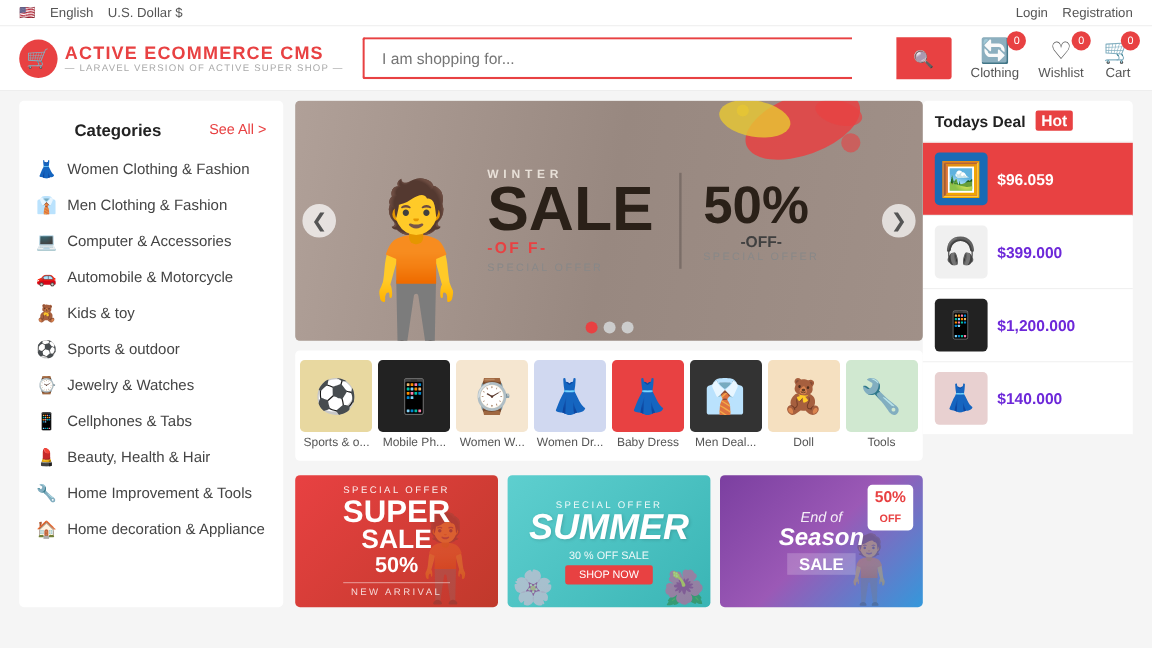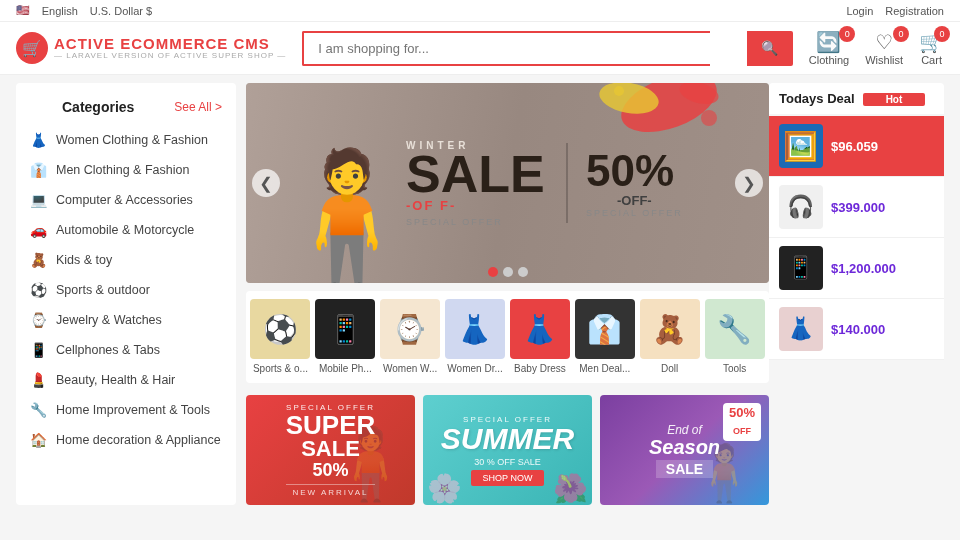--- a/index.html
+++ b/index.html
@@ -51,21 +51,21 @@
     
     .cat-icons-row { display: flex; gap: 4px; background: #fff; border-radius: 4px; padding: 8px 4px; overflow: hidden; }
     .cat-icon-item { flex: 1; display: flex; flex-direction: column; align-items: center; cursor: pointer; gap: 4px; min-width: 0; }
     .cat-icon-img { width: 60px; height: 60px; border-radius: 4px; overflow: hidden; display: flex; align-items: center; justify-content: center; font-size: 28px; background: #f0f0f0; }
     .cat-icon-label { font-size: 10px; color: #555; text-align: center; line-height: 1.2; }
 
     
     .right-panel { min-width: 175px; max-width: 175px; }
     .deals-header { background: #fff; border-radius: 4px 4px 0 0; padding: 8px 10px; display: flex; align-items: flex-end; gap: 8px; border-bottom: 2px solid #f5f5f5; }
     .deals-header h3 { font-size: 13px; font-weight: 700; color: #222; }
-    .hot-badge { background: #e84142; color: #fff; font-size: 10px; padding: 1px 23px; border-radius: 2px; font-weight: 700; }
+    .hot-badge { background: #e84142; color: #fff; font-size: 13px; padding: 1px 5px; border-radius: 2px; font-weight: 700; }
     .deal-item { background: #fff; display: flex; align-items: center; gap: 8px; padding: 8px 10px; border-bottom: 1px solid #f0f0f0; cursor: pointer; }
     .deal-item.active { background: #e84142; }
     .deal-item.active .deal-price { color: #fff; }
     .deal-thumb { width: 44px; height: 44px; background: #f0f0f0; border-radius: 4px; display: flex; align-items: center; justify-content: center; font-size: 24px; overflow: hidden; flex-shrink: 0; }
     .deal-price { font-size: 13px; font-weight: 700; color: #6d28d9; }
 
     
     .bottom-banners { display: flex; gap: 8px; margin-top: 4px; }
     .banner-card { flex: 1; height: 110px; border-radius: 4px; overflow: hidden; position: relative; display: flex; align-items: center; justify-content: center; }
     .banner-card-1 { background: linear-gradient(135deg, #e84142 0%, #c0392b 100%); }

